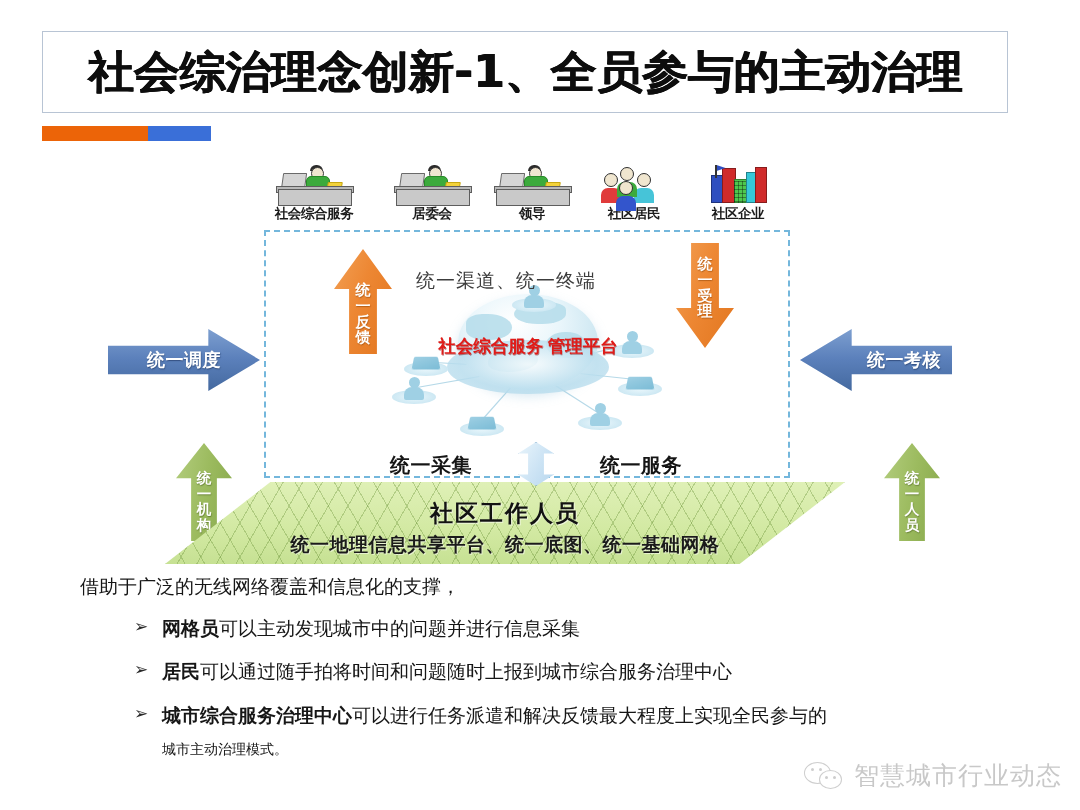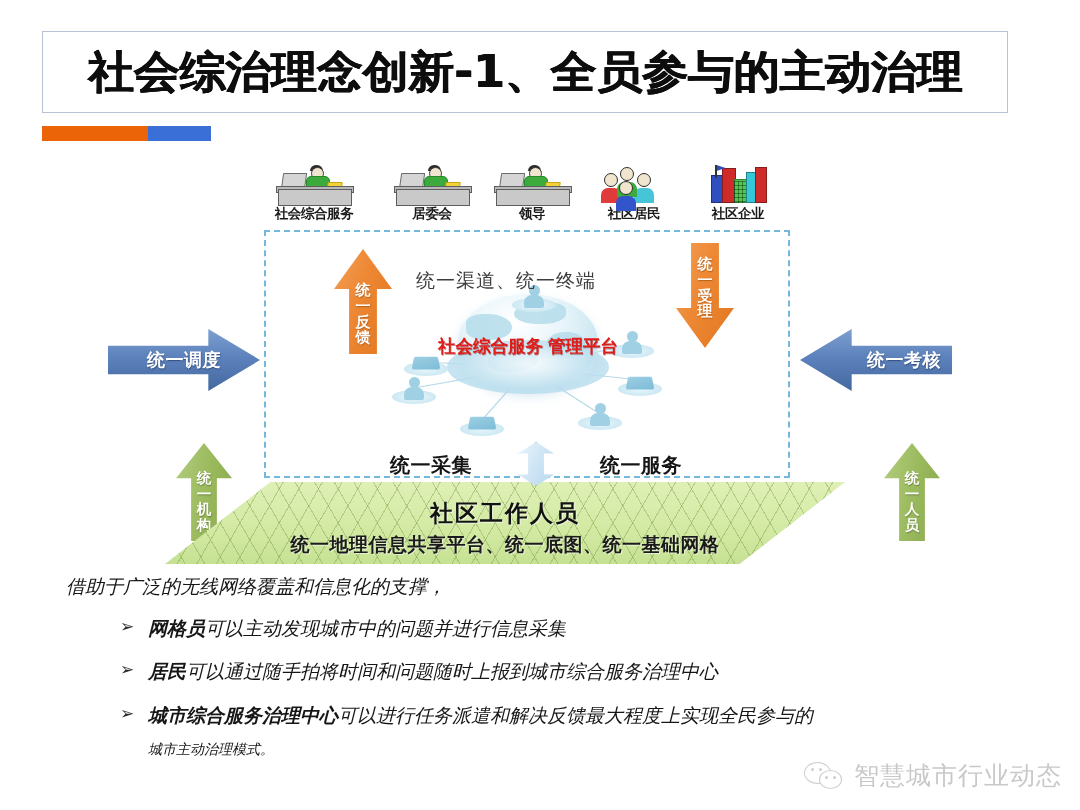--- a/index.html
+++ b/index.html
@@ -192,21 +192,21 @@
     position: absolute;
     left: 50%; top: 52px; transform: translateX(-50%);
     width: 162px; height: 54px;
     border-radius: 50%;
     background: radial-gradient(ellipse at 50% 45%, rgba(255,255,255,.75) 0%, rgba(186,222,238,.85) 60%, rgba(170,212,232,.6) 100%);
   }
   .platform-label {
     position: absolute;
     left: 50%; top: 48px; transform: translateX(-50%);
     text-align: center;
-    font-family: Liberation Sans, sans-serif;
+    font-family: Liberation Serif, serif;
     font-size: 17.5px;
     font-weight: 700;
     line-height: 1.18;
     color: #e01b18;
     text-shadow: 0.6px 0.6px 0 rgba(120,0,0,.45);
     white-space: nowrap;
     z-index: 4;
   }
   .node {
     position: absolute;
@@ -406,24 +406,23 @@
     font-size: 19px;
     font-weight: 700;
     color: #1b1b1b;
     letter-spacing: 0.5px;
     text-shadow: 1px 1px 0 rgba(255,255,255,.55);
   }
 
   
   .body-copy {
     position: absolute;
-    left: 66px;
+    left: 80px;
     top: 572px;
     width: 900px;
-    font-style: italic;
   }
   .lead {
     font-family: "DejaVu Sans", "Liberation Sans", sans-serif;
     font-size: 19px;
     color: #161616;
     line-height: 1.5;
     margin-bottom: 12px;
   }
   .bullet {
     display: flex;

